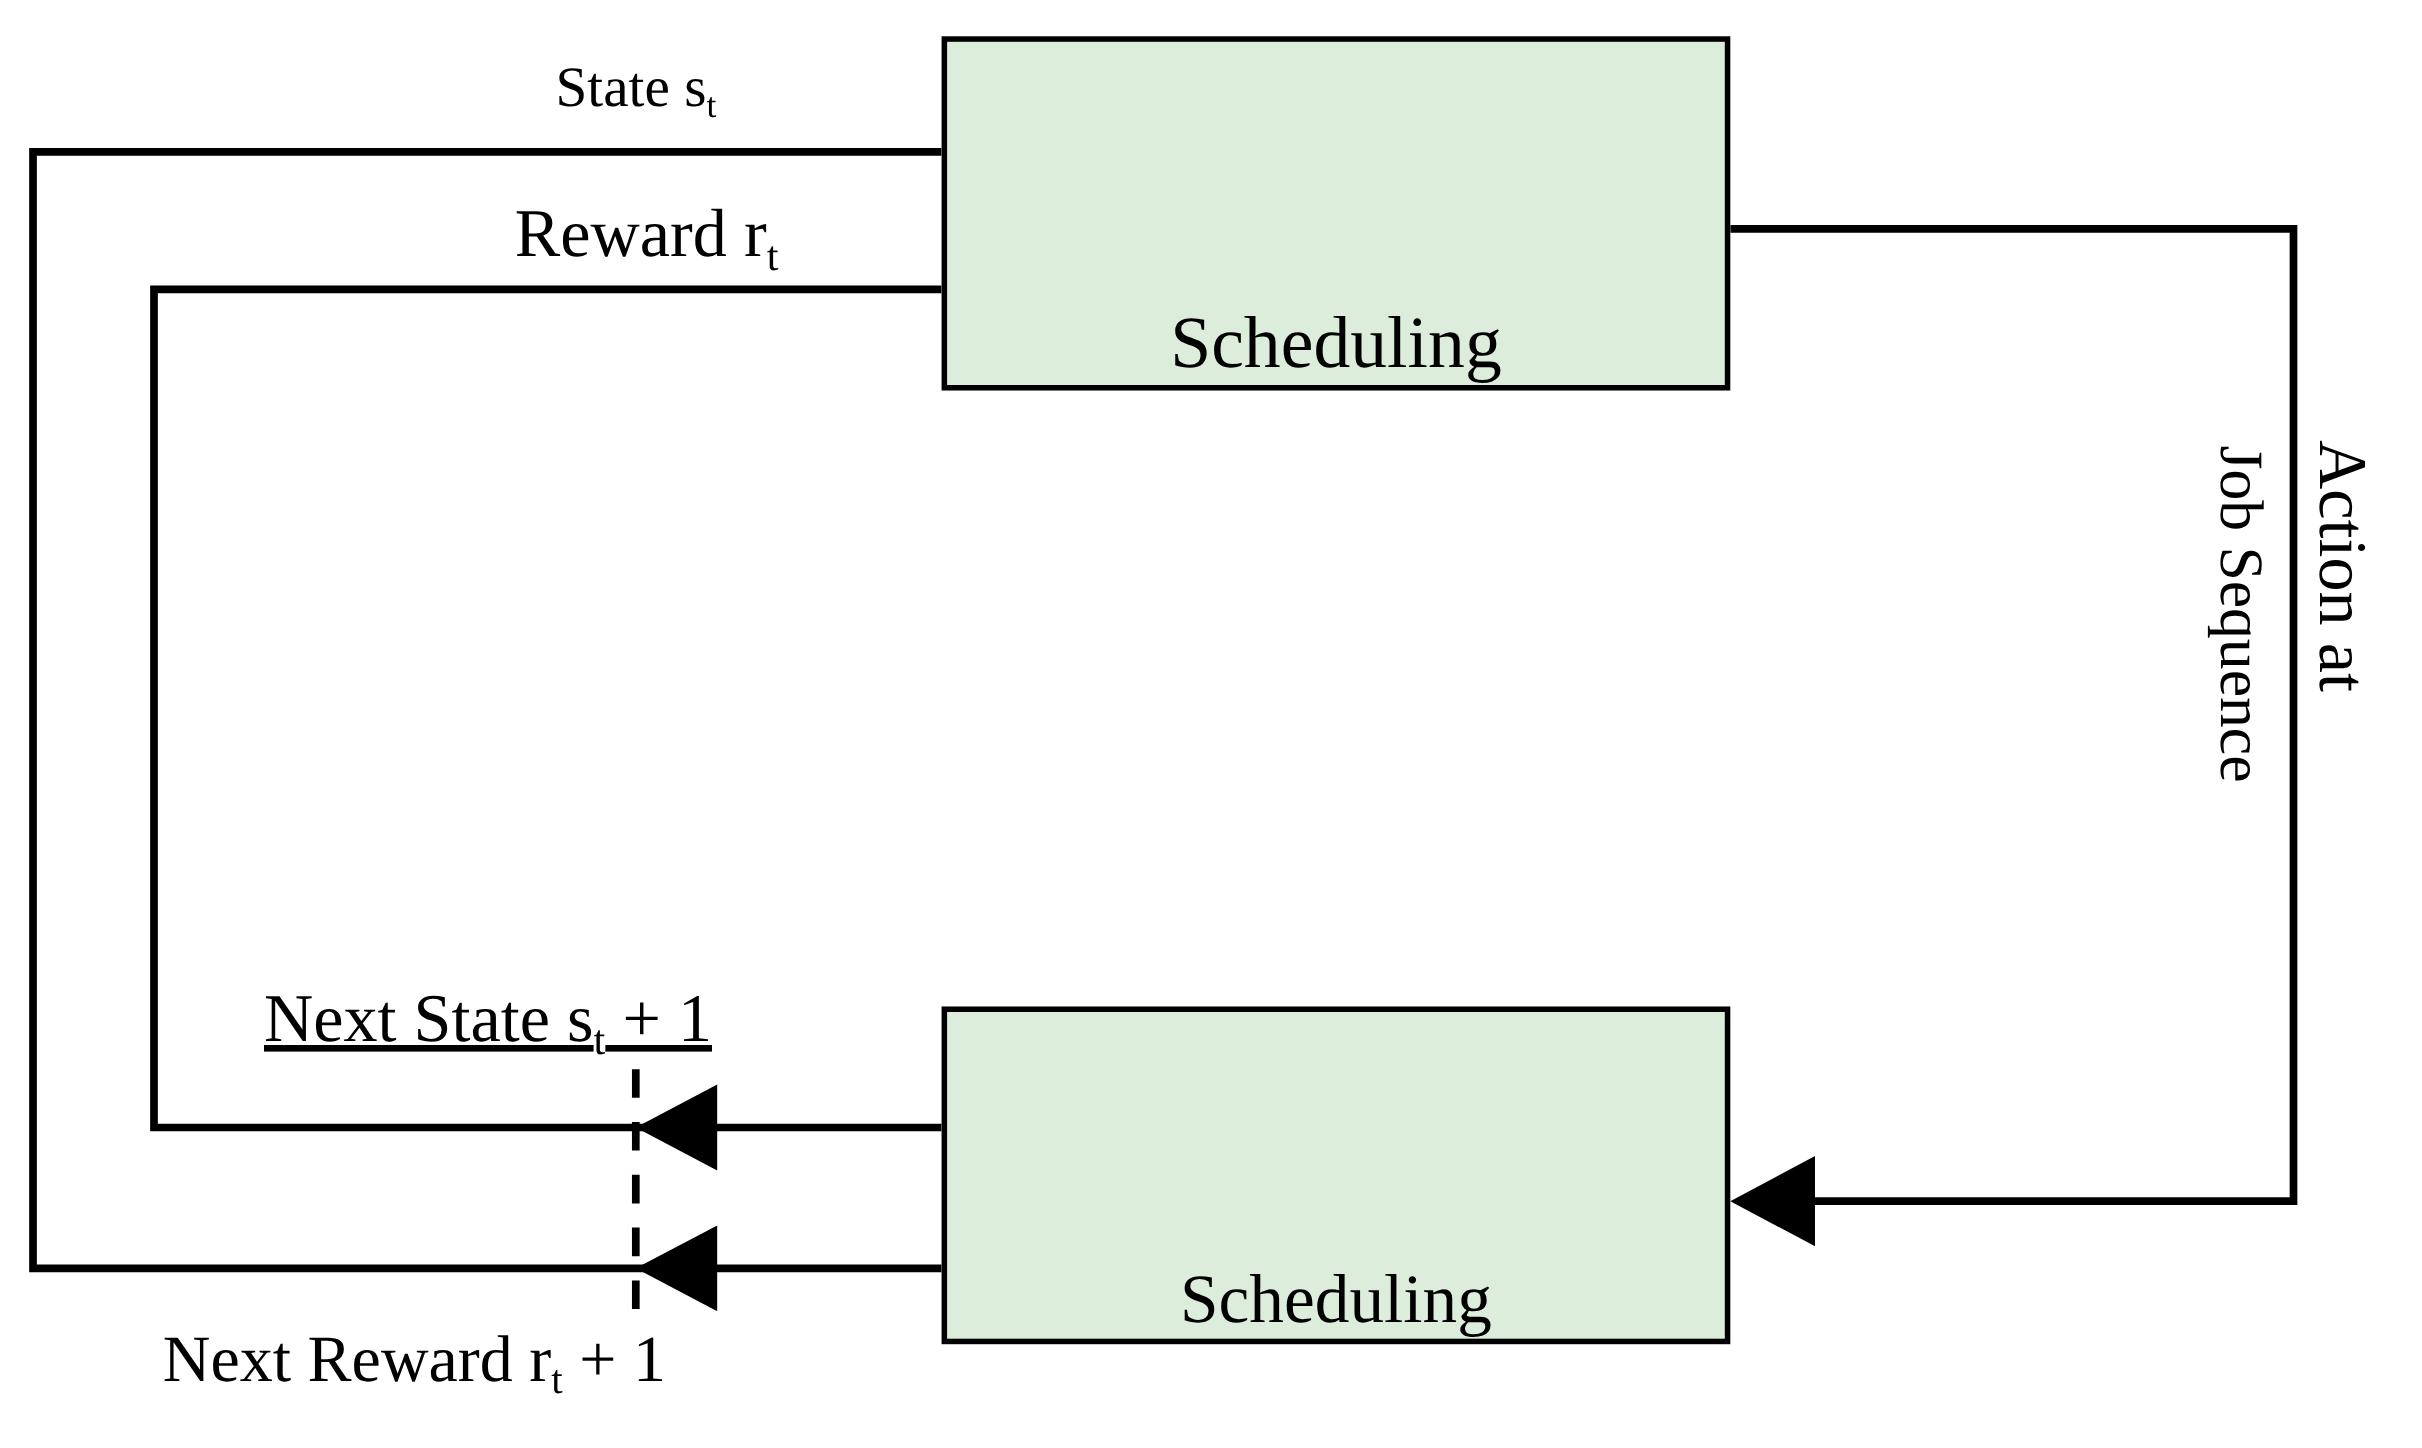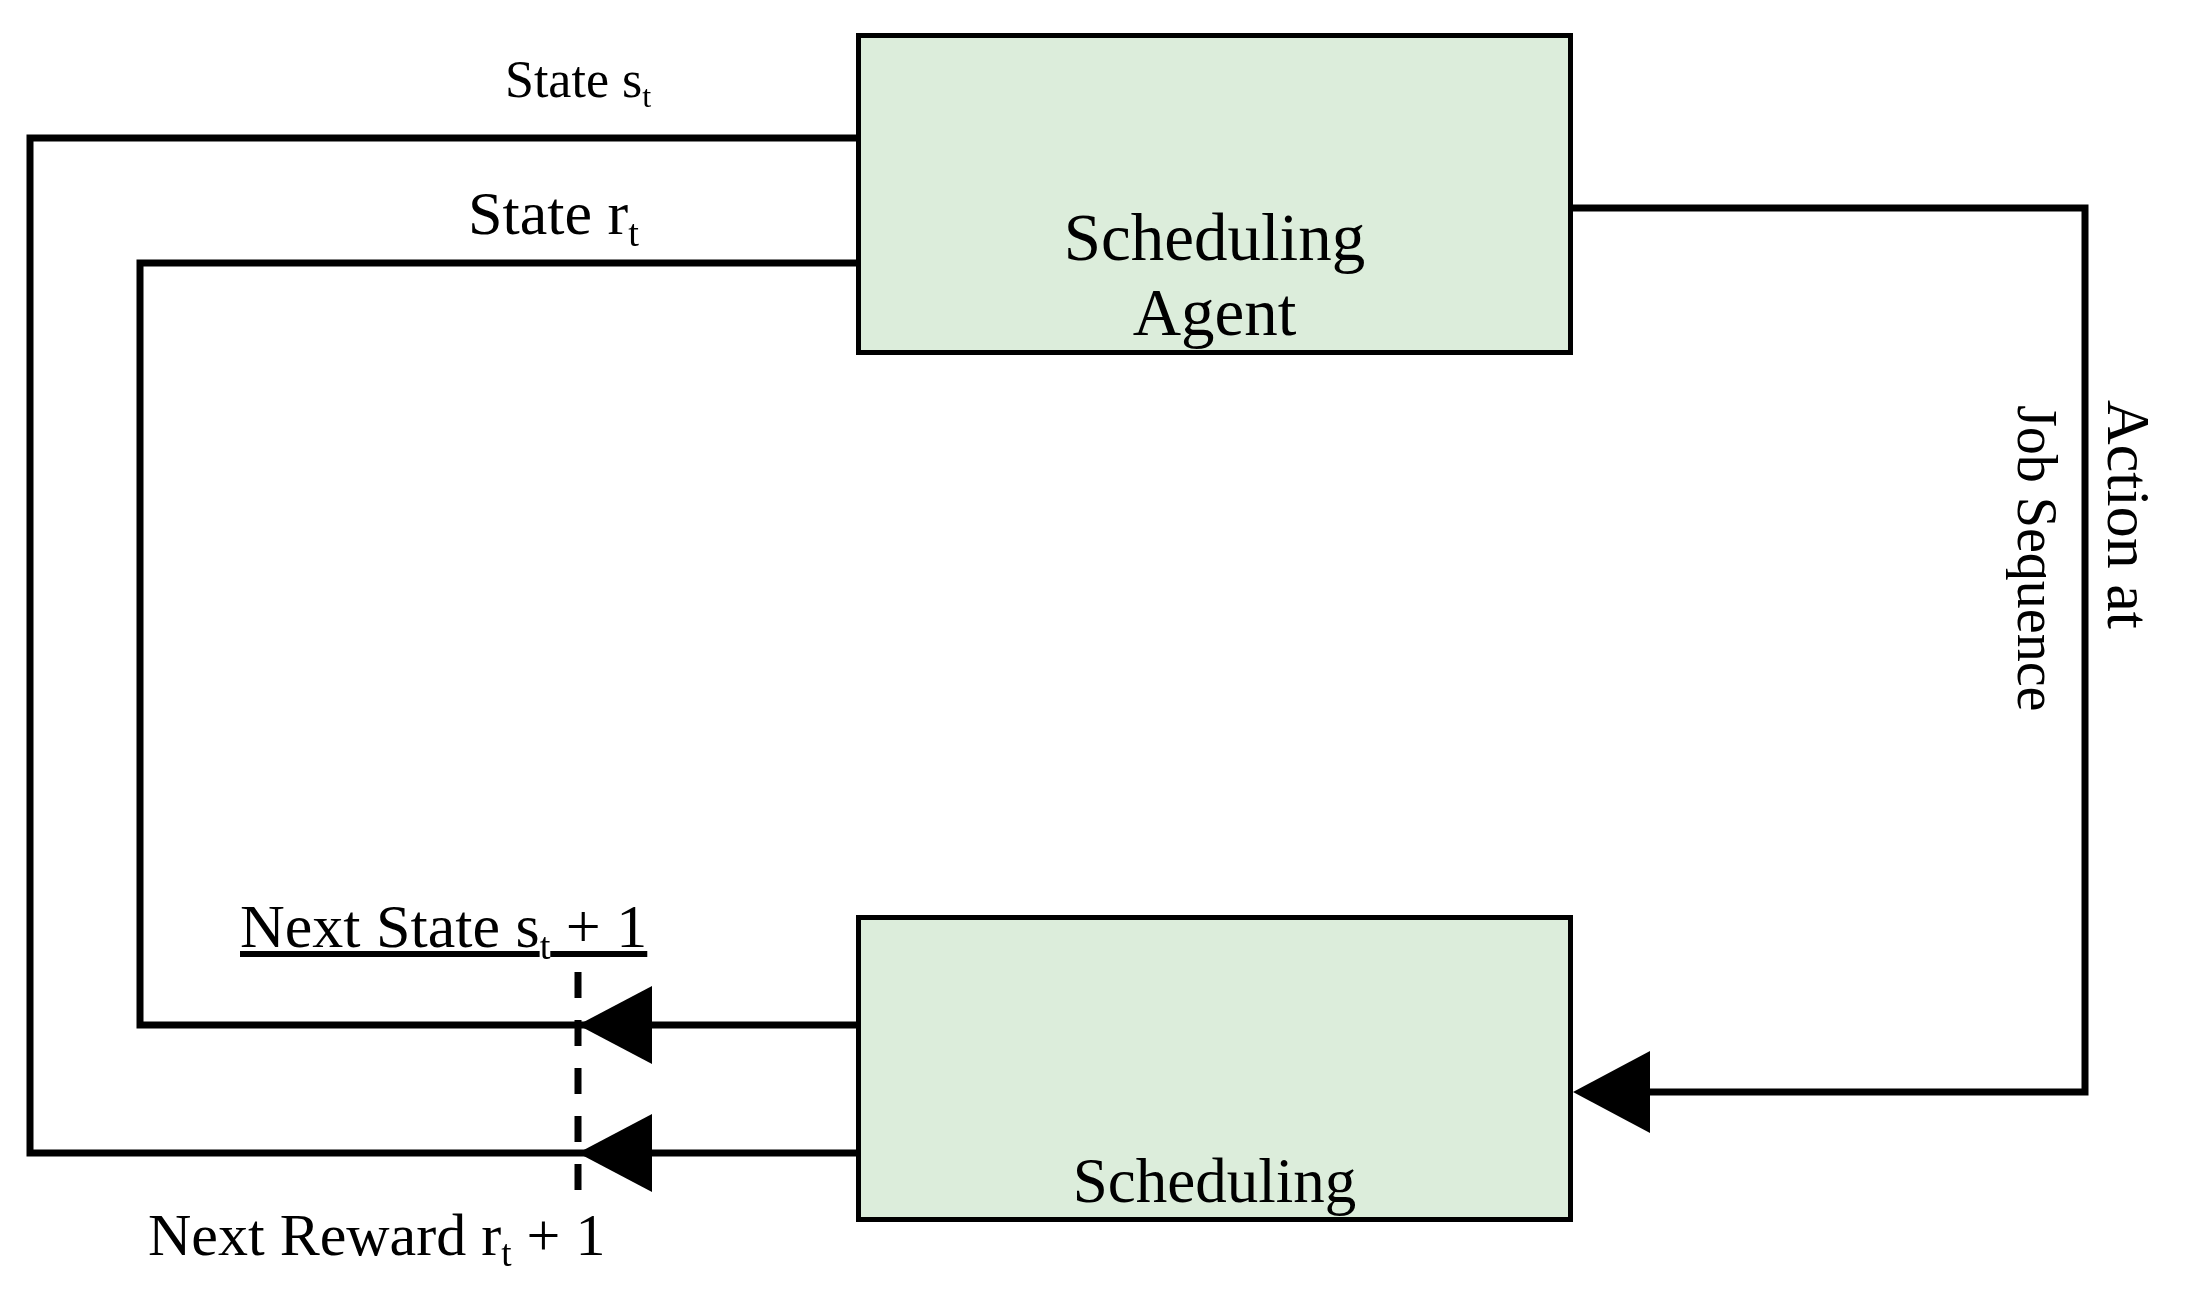--- a/index.html
+++ b/index.html
@@ -80,34 +80,33 @@
     <line x1="578" y1="972" x2="578" y2="1205" stroke="#000000" stroke-width="7" stroke-dasharray="26 22"></line>
 
     <path d="M 1573 208 L 2085 208 L 2085 1092 L 1628 1092" fill="none" stroke="#000000" stroke-width="7" stroke-linecap="butt"></path>
 
     <polygon points="1573,1092 1650,1051 1650,1133" fill="#000000"></polygon>
   </svg>
 
   <div class="node-box" style="left:856px; top:33px; width:717px; height:322px;
               background:#dceddb; font-size:67px;">
     <span class="node-line">Scheduling</span>
-    <span class="node-line">Agent</span>
   </div>
 
   <div class="node-box" style="left:856px; top:915px; width:717px; height:307px;
               background:#dceddb; font-size:63px;">
     <span class="node-line">Scheduling</span>
   </div>
 
   <div class="edge-label" style="left:505px; top:54px; font-size:52px;">
     <span>State s</span><span class="sub">t</span>
   </div>
 
   <div class="edge-label" style="left:468px; top:182px; font-size:62px;">
-    <span>State r</span><span class="sub">t</span>
+    <span>Reward r</span><span class="sub">t</span>
   </div>
 
   <div class="edge-label" style="left:240px; top:895px; font-size:62px;text-decoration:underline;">
     <span>Next State s</span><span class="sub">t</span><span> + 1</span>
   </div>
 
   <div class="edge-label" style="left:148px; top:1205px; font-size:60px;">
     <span>Next Reward r</span><span class="sub">t</span><span> + 1</span>
   </div>
 

